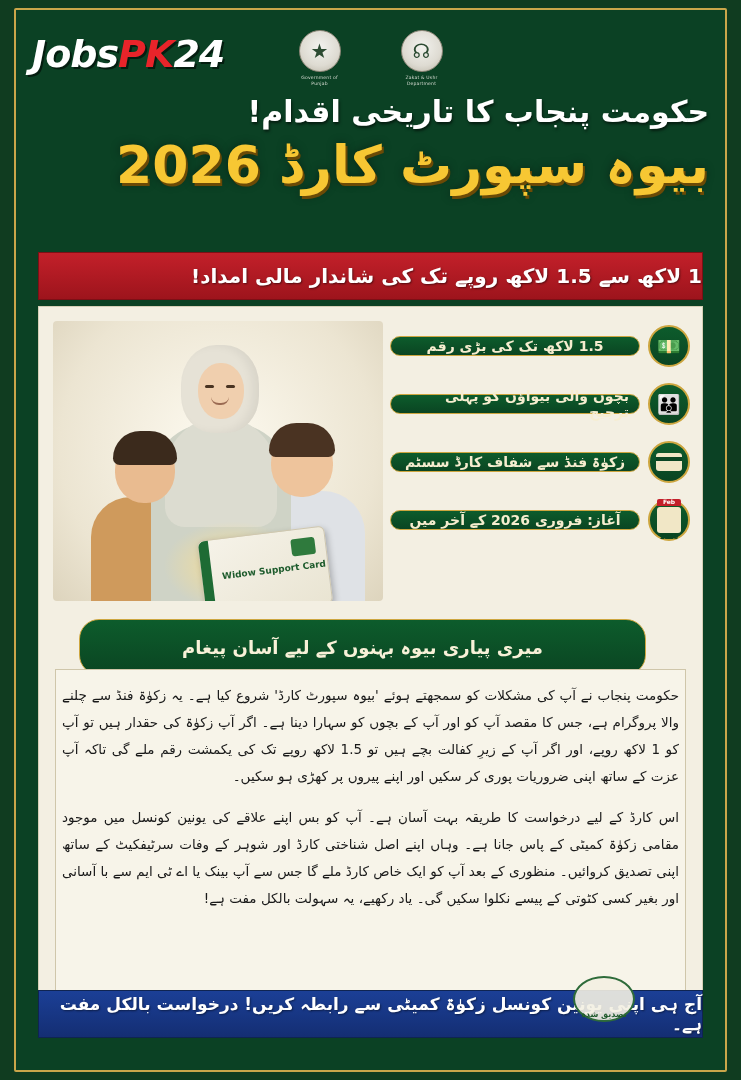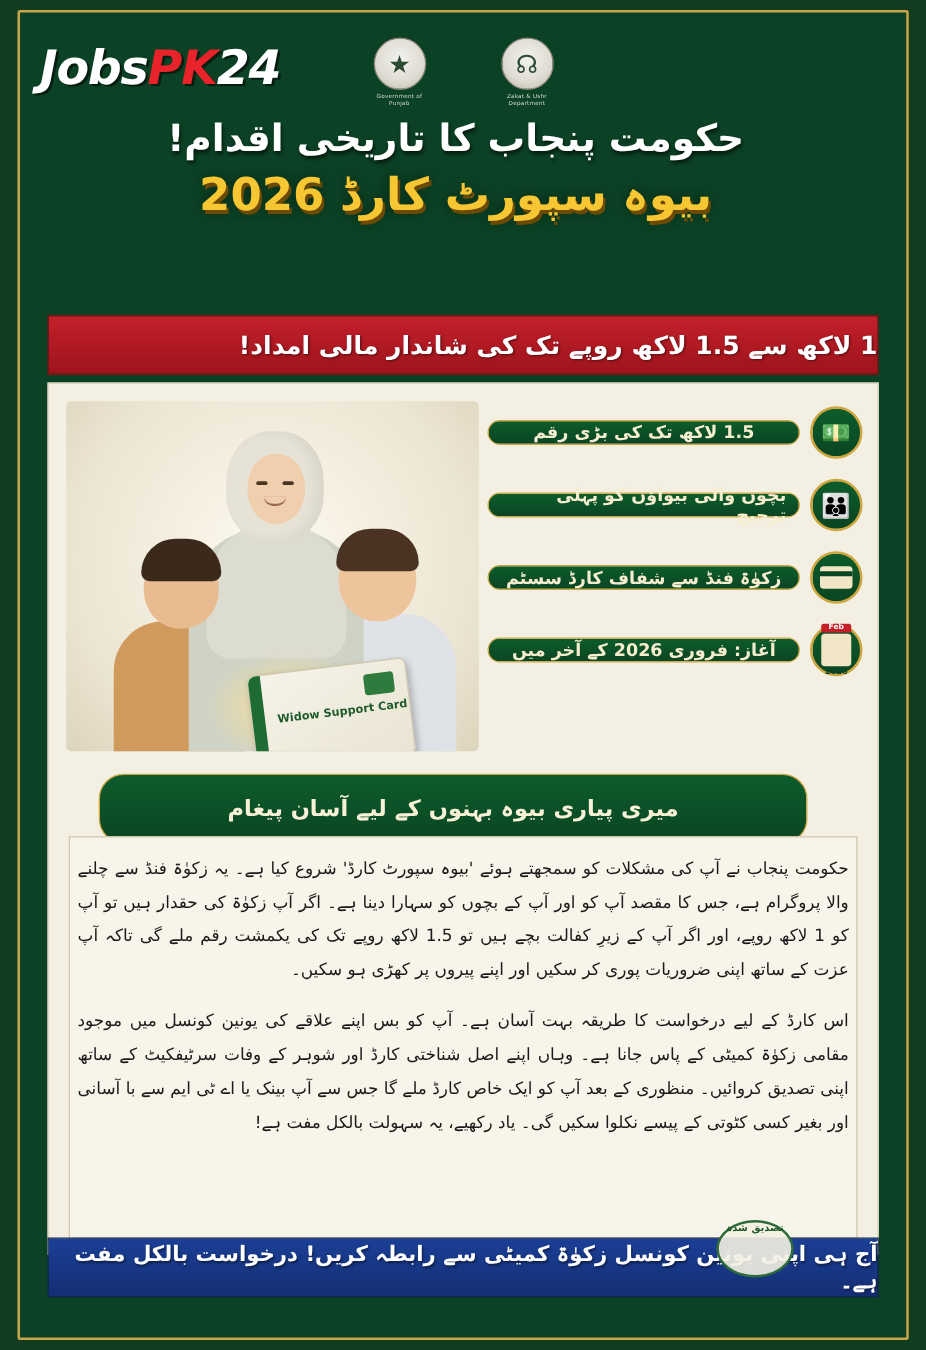--- a/index.html
+++ b/index.html
@@ -66,31 +66,31 @@
   }
   .logo .cap {
     margin-top: 3px;
     font-size: 4.5px; color: #d8ddd4; letter-spacing: .2px;
     line-height: 1.25;
   }
 
   
   .title-block {
     position: absolute; top: 80px; left: 0; right: 12px;
-    text-align: center; z-index: 20;
+    z-index: 20;
     direction: rtl;
   }
   .t-line1 {
     font-size: 30px; font-weight: bold; color: #ffffff;
     letter-spacing: .5px;
     text-shadow: 1px 2px 3px rgba(0,0,0,.6);
   }
   .t-line2 {
     margin-top: 6px;
-    font-size: 36px; font-weight: bold;
+    font-size: 52px; font-weight: bold;
     color: #f7c733;
     letter-spacing: 1px;
     text-shadow: 2px 3px 0 #6b4a06, 0 0 10px rgba(0,0,0,.4);
   }
 
   
   .red-banner {
     position: absolute; top: 238px; left: 18px; right: 18px;
     height: 48px;
     background: linear-gradient(180deg,#c3202a 0%, #9d141c 100%);
@@ -248,21 +248,21 @@
     direction: rtl; z-index: 20;
     text-shadow: 1px 1px 2px rgba(0,0,0,.45);
   }
   .verified {
     position: absolute; right: 86px; bottom: 44px;
     width: 62px; height: 46px;
     border-radius: 50%;
     background: rgba(243,239,226,.9);
     border: 2px solid #2e6b3a;
     color: #1f5a2c; font-size: 8px; font-weight: bold;
-    display: flex; align-items: flex-start; justify-content: center;
+    display: flex; align-items: flex-end; justify-content: center;
     text-align: center; line-height: 1.3; direction: rtl;
     z-index: 25;
   }
 </style>
 </head>
 <body>
 
 <div id="poster">
   <div class="frame-outer"></div>
   <div class="frame-mid"></div>

